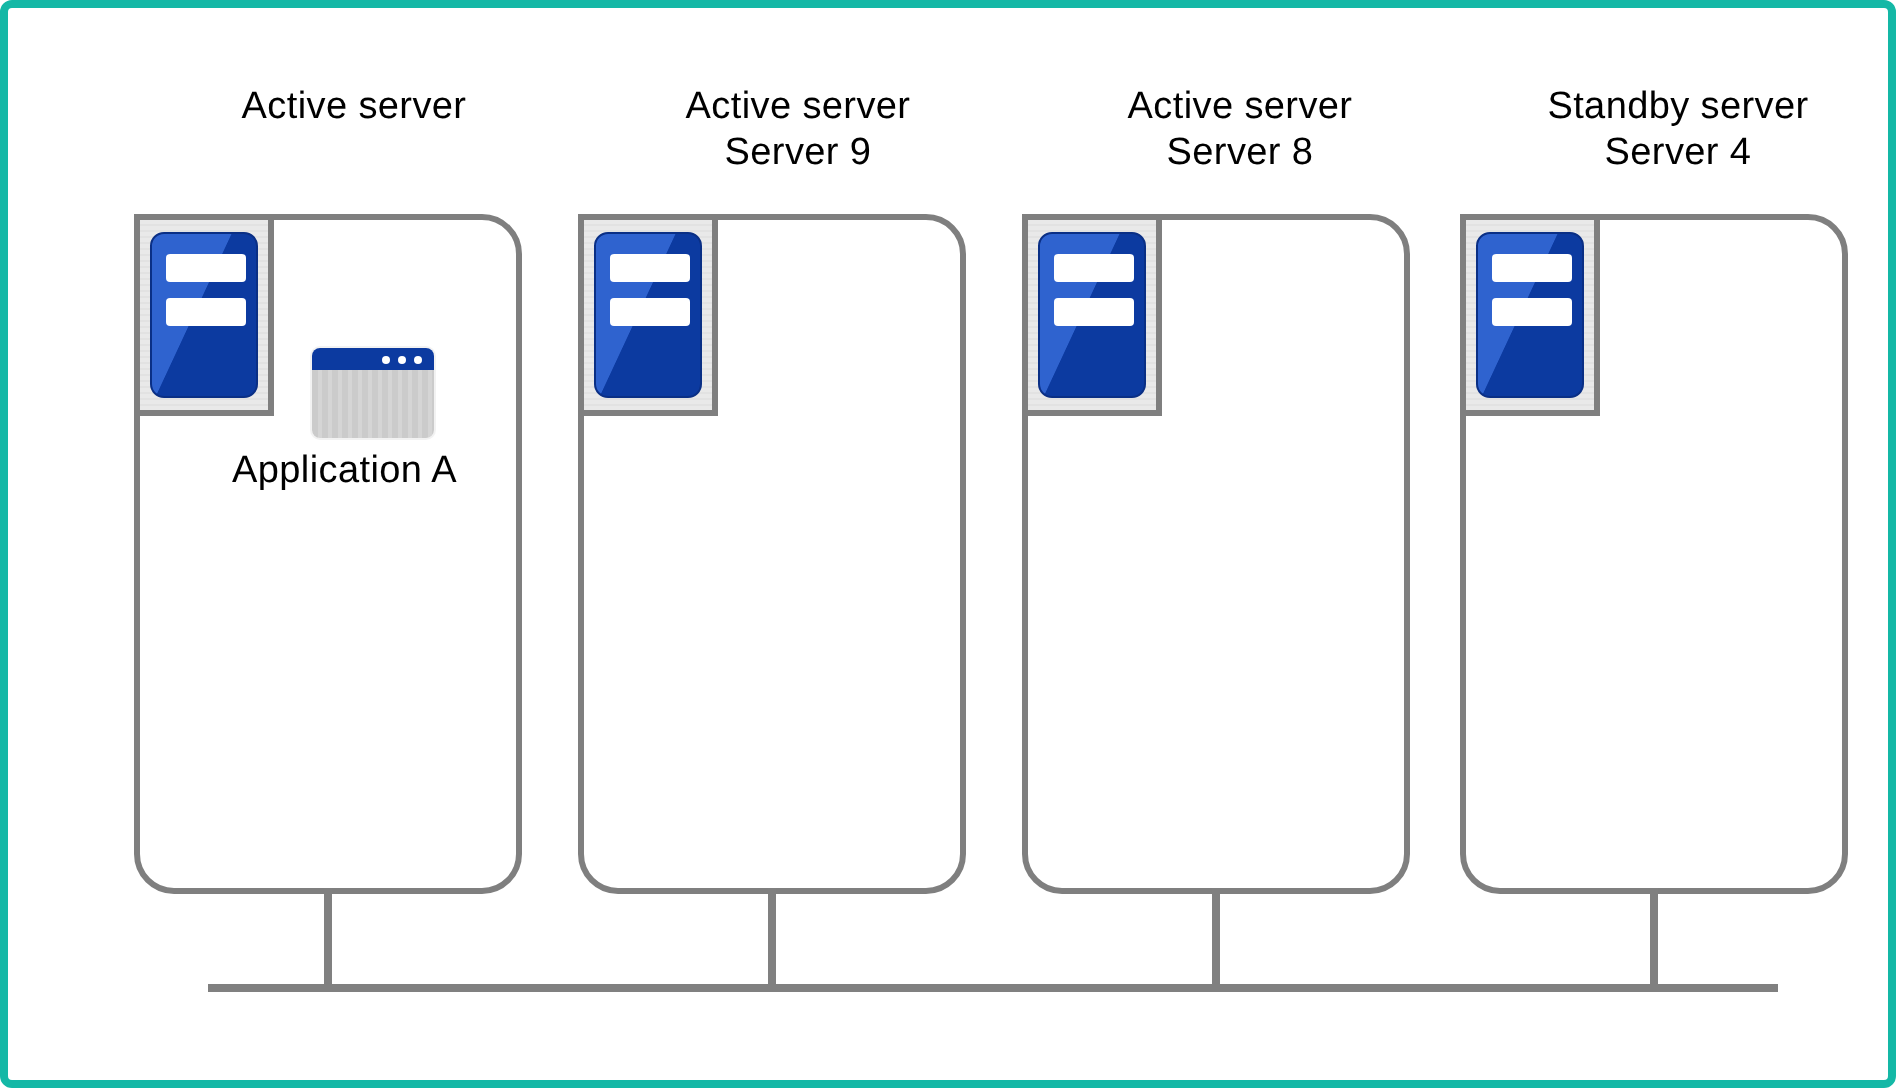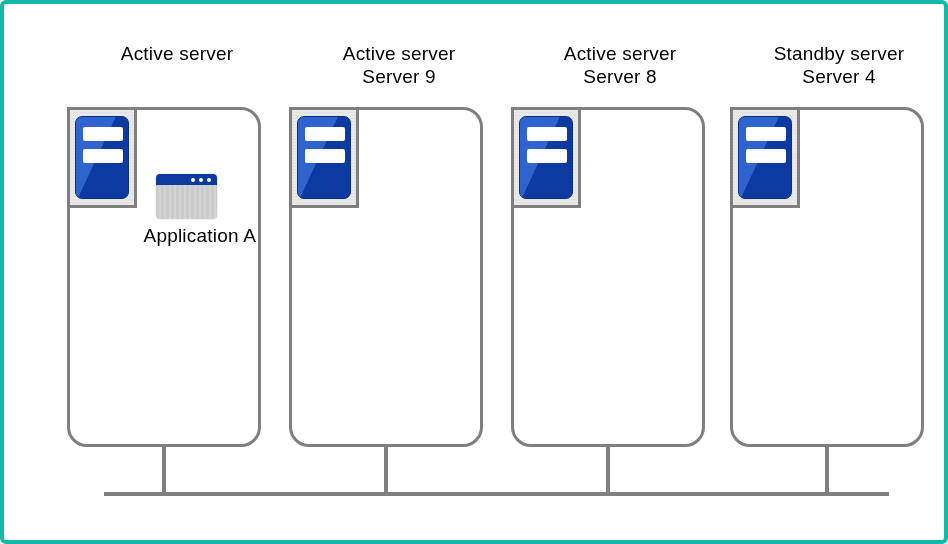--- a/index.html
+++ b/index.html
@@ -67,21 +67,21 @@
     background:#ffffff;
     border-radius:2px;
   }
   .tower .bar1{top:10px;}
   .tower .bar2{top:32px;}
 
   
   .app{
     position:absolute;
     width:140px;
-    text-align:right;
+    text-align:left;
   }
   .app-a{left:112px;top:170px;}
   .app-b{left:332px;top:259px;}
   .app-c{left:553px;top:344px;}
   .win{
     width:61px;height:45px;
     margin:0 auto;
     border-radius:4px;
     box-shadow:0 0 0 1px rgba(0,0,0,0.05);
   }

